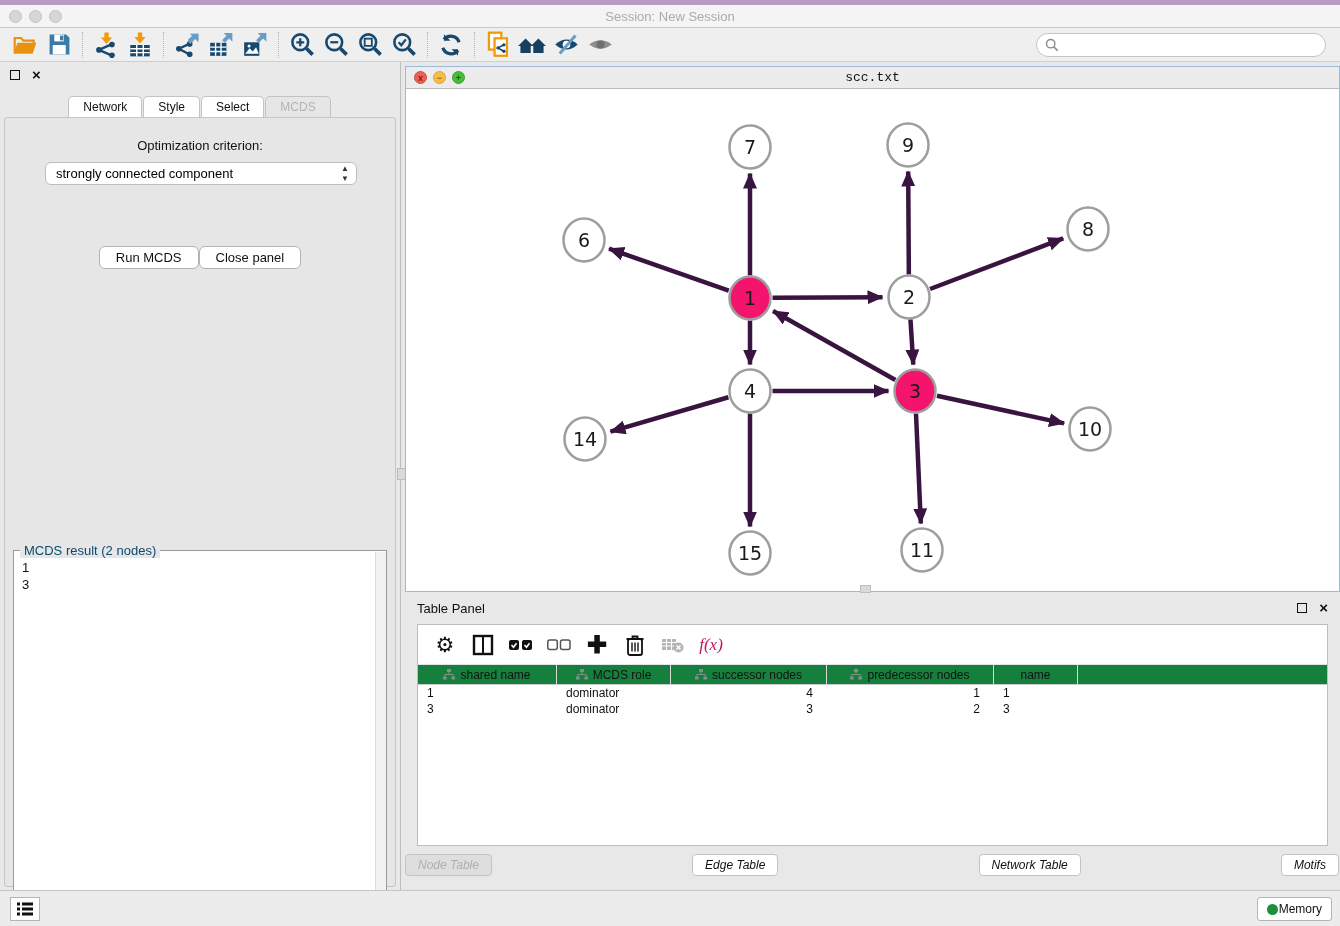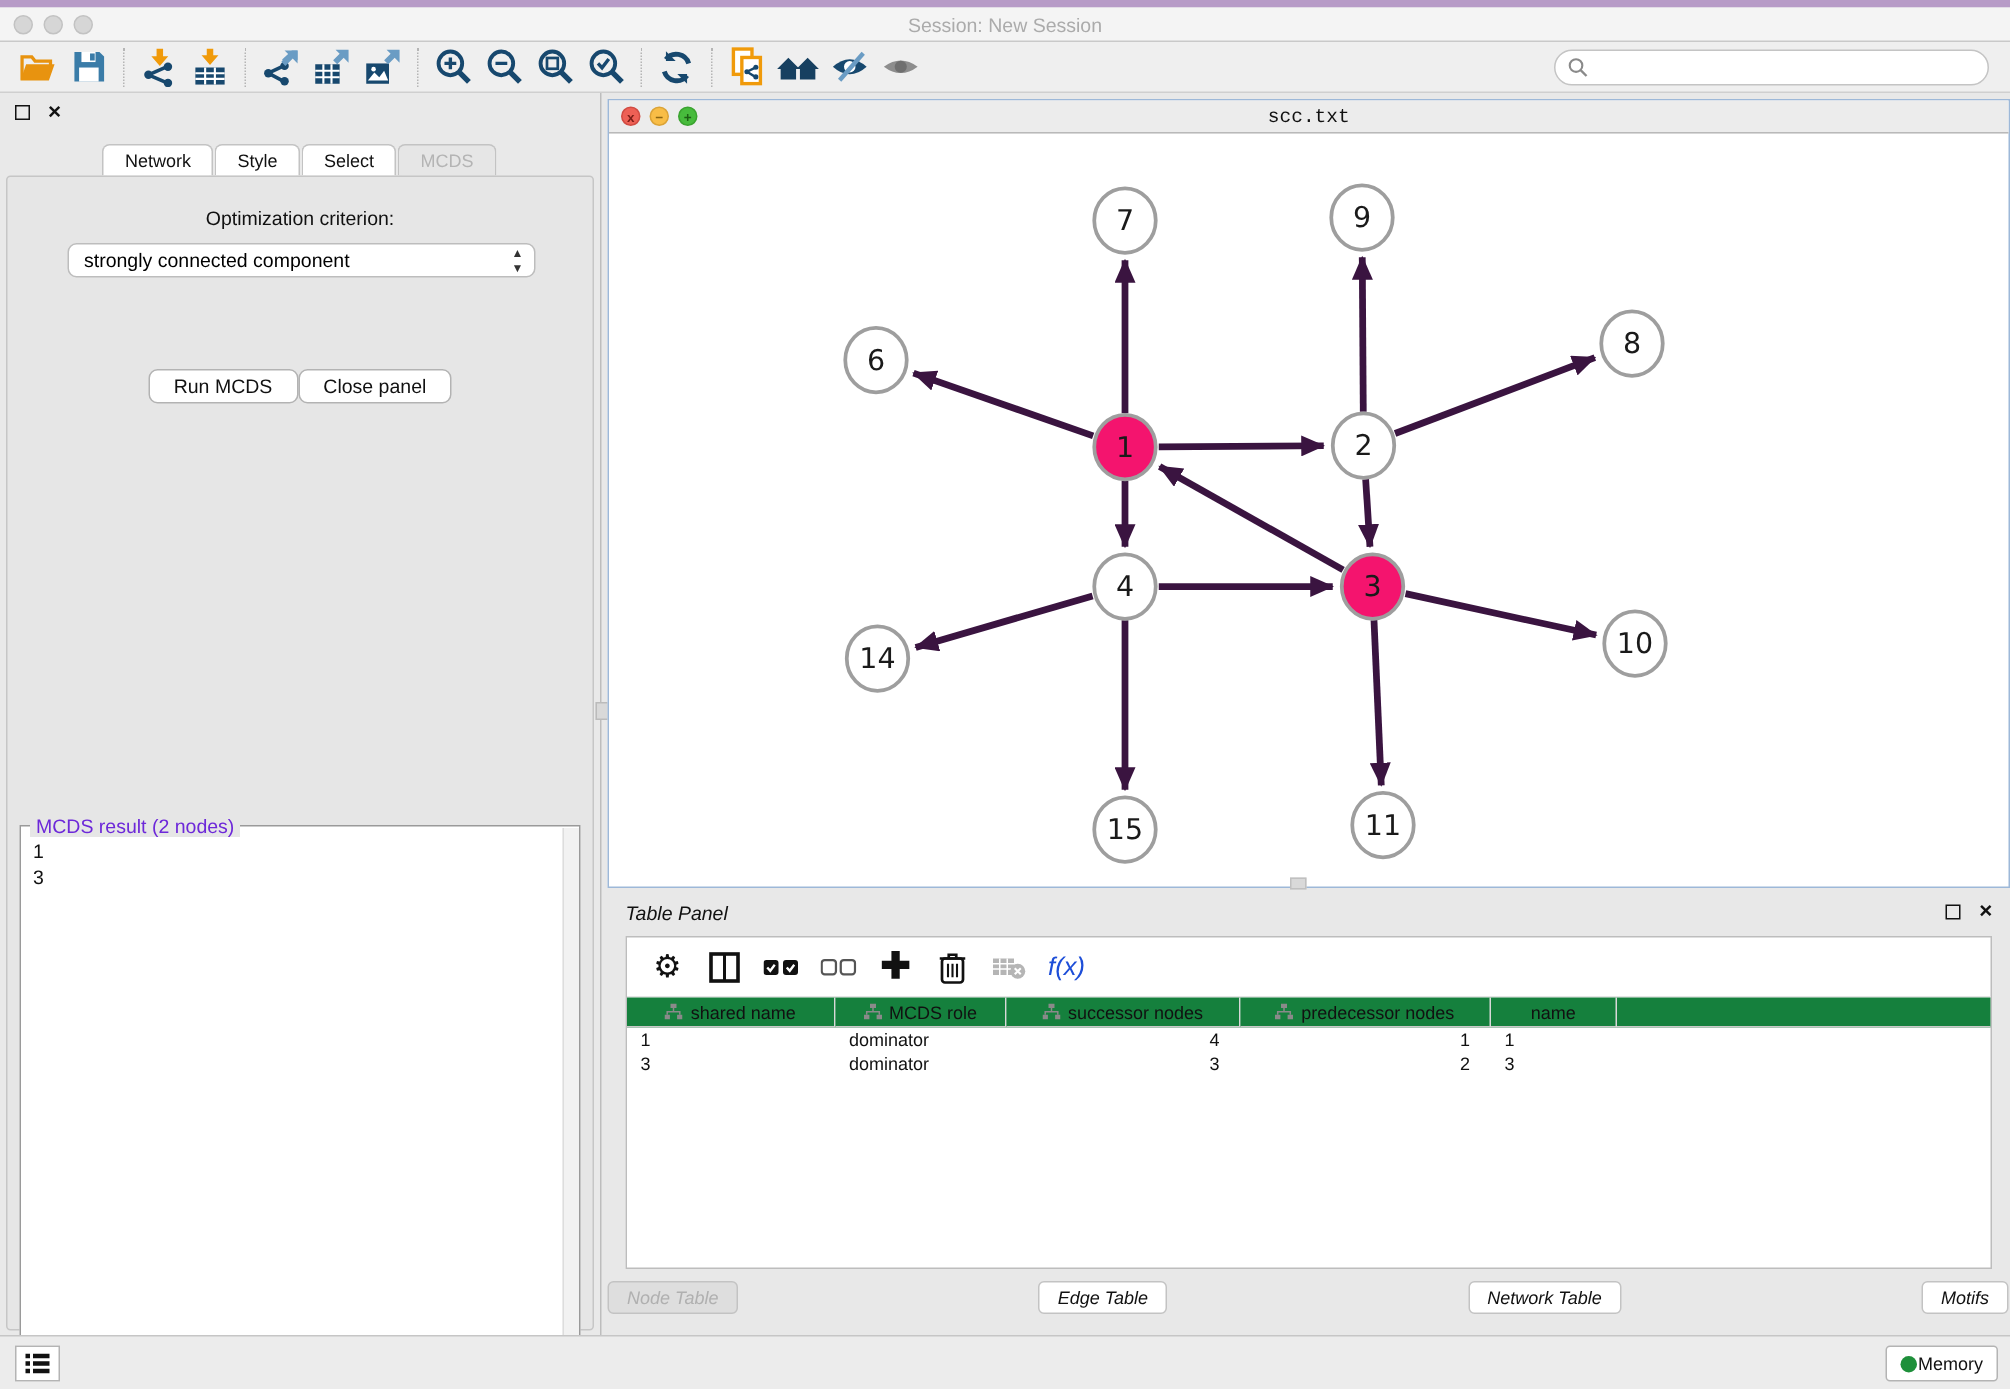--- a/index.html
+++ b/index.html
@@ -27,46 +27,46 @@
   #cp-tabs { position:absolute; left:0; top:34px; width:100%; display:flex; justify-content:center; }
   .tab { font-size:12px; padding:3px 14px; background:#fff; border:1px solid #c3c3c3; border-bottom:none; border-radius:5px 5px 0 0; margin-right:1px; color:#111; }
   .tab.active { background:#e6e6e6; color:#b4b4b4; }
   #cp-body { position:absolute; left:4px; top:55px; width:392px; height:770px; background:#e6e6e6; border:1px solid #c6c6c6; border-radius:3px; }
   #opt-label { margin-top:20px; text-align:center; font-size:13px; color:#111; }
   #criterion-select { position:absolute; left:40px; top:44px; width:312px; height:23px; background:#fff; border:1px solid #bdbdbd; border-radius:6px; font-size:13px; display:flex; align-items:center; padding-left:10px; }
   .spin { position:absolute; right:7px; top:1px; font-size:8px; line-height:10px; color:#333; text-align:center; }
   #cp-buttons { position:absolute; top:128px; left:0; width:100%; display:flex; justify-content:center; }
   .pbtn { background:#fff; border:1px solid #b3b3b3; border-radius:6px; font-size:13px; padding:3px 16px; color:#111; }
   #mcds-result { position:absolute; left:8px; top:432px; width:374px; height:376px; border:1px solid #9a9a9a; background:#fff; }
-  #mcds-legend { position:absolute; left:6px; top:-8px; background:#e6e6e6; padding:0 4px; font-size:13px; color:#6d28d9; }
+  #mcds-legend { position:absolute; left:6px; top:-8px; background:#e6e6e6; padding:0 4px; font-size:13px; color:#0c4a6e; }
   #mcds-text { position:absolute; left:0; top:4px; right:12px; bottom:0; padding:4px 8px; font-size:13px; line-height:17px; color:#111; white-space:pre-line; }
   #mcds-scroll { position:absolute; right:0; top:1px; bottom:1px; width:11px; background:#f2f2f2; border-left:1px solid #ddd; }
 
   
   #v-split { position:absolute; left:400px; top:62px; width:5px; height:828px; background:#e8e8e8; border-left:1px solid #bdbdbd; }
   #v-grip { position:absolute; left:397px; top:468px; width:9px; height:12px; background:#d9d9d9; border:1px solid #bbb; }
   #h-grip { position:absolute; left:860px; top:585px; width:11px; height:8px; background:#d9d9d9; border:1px solid #c0c0c0; }
 
   
   #net-window { position:absolute; left:405px; top:66px; width:935px; height:526px; background:#fff; border:1px solid #9db8d8; }
   #net-titlebar { height:22px; background:#ececec; border-bottom:1px solid #b9b9b9; position:relative; }
   .mbtn { position:absolute; top:4px; width:13px; height:13px; border-radius:50%; font-size:9px; line-height:12px; text-align:center; font-weight:bold; }
   #net-title { position:absolute; top:3px; left:0; width:100%; text-align:center; font-size:13px; color:#111;font-family:Liberation Mono, monospace; }
   #graph-svg { position:absolute; left:0; top:22px; }
 
   
   #table-panel { position:absolute; left:405px; top:596px; width:935px; height:294px; background:#e8e8e8; }
-  #tp-header { height:24px; display:flex; align-items:center; padding:0 12px;font-style:italic; }
+  #tp-header { height:24px; display:flex; align-items:center; padding:0 12px; }
   #tp-header .ph-title { font-size:13px; color:#111; flex:1; }
   #tp-box { position:absolute; left:12px; top:28px; width:911px; height:222px; background:#fff; border:1px solid #bdbdbd; }
   #tp-toolbar { height:40px; display:flex; align-items:center; padding-left:10px; gap:4px; border-bottom:1px solid #e4e4e4; }
   .ttbtn { width:34px; height:32px; display:flex; align-items:center; justify-content:center; }
   .gear-glyph { font-size:21px; color:#111; }
   .plus-glyph { font-size:24px; font-weight:900; color:#111; line-height:20px; }
-  .fx-glyph { font-family:Liberation Sans, sans-serif; font-style:italic; font-size:17px; color:#1d4ed8; }
+  .fx-glyph { font-family:Liberation Serif, serif; font-style:italic; font-size:17px; color:#be185d; }
   #tbl { font-size:12px; color:#111; }
   .tr { display:grid; grid-template-columns:139px 114px 156px 167px 84px 1fr; }
   .th { background:#15803d; border-bottom:1px solid #c9c9c9; border-right:1px solid #d8d8d8; height:20px; display:flex; align-items:center; justify-content:center; gap:5px; }
   .th:last-child { border-right:none; }
   .td { height:16px; line-height:16px; padding-left:9px; }
   .td.num { text-align:right; padding-right:14px; }
   #tp-tabs { position:absolute; left:0; top:258px; width:100%; display:flex; justify-content:space-between;font-style:italic; }
   #tp-tabs .tab { border-radius:4px; border-bottom:1px solid #c3c3c3; padding:3px 12px; }
   #tp-tabs .tab.active { background:#dedede; color:#b0b0b0; }
 

